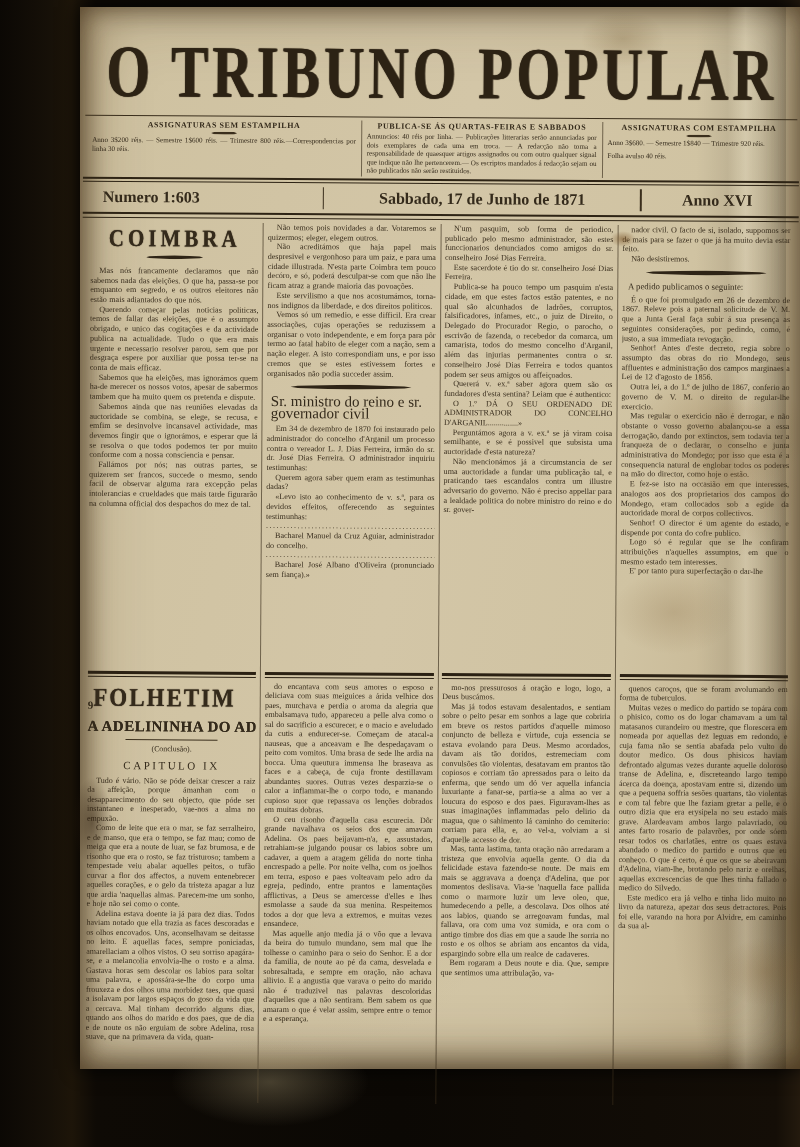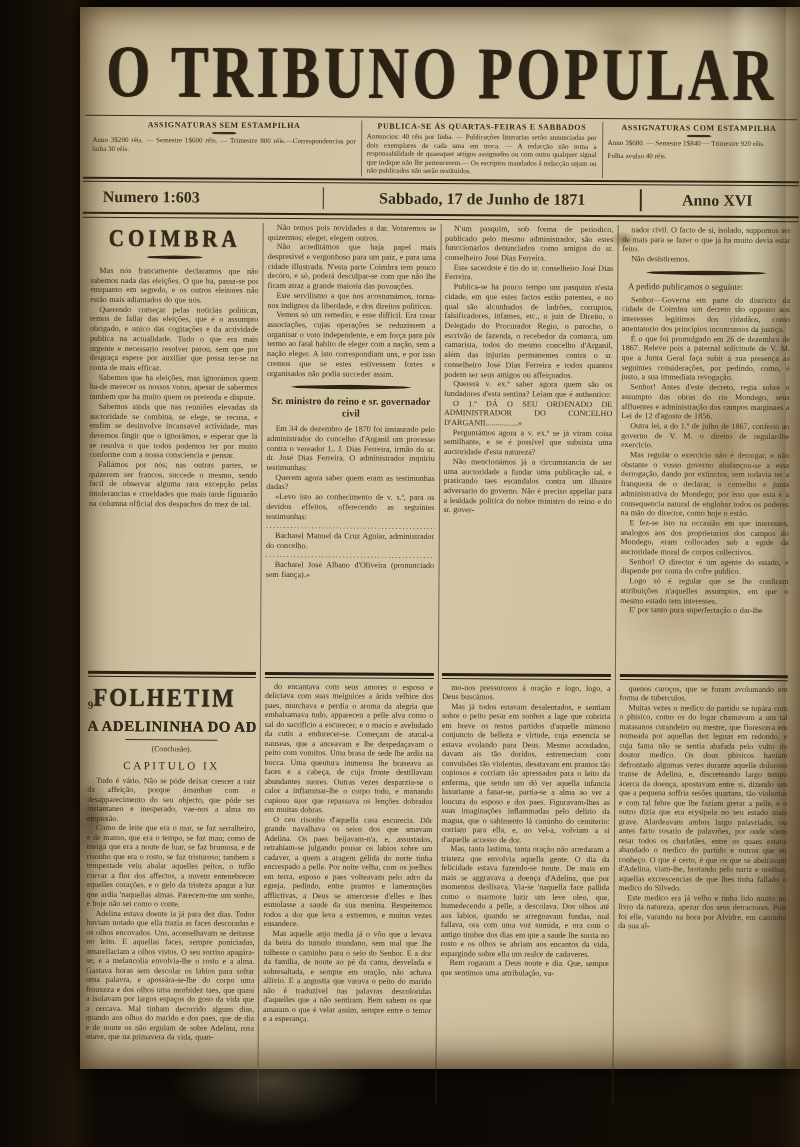--- a/index.html
+++ b/index.html
@@ -53,21 +53,21 @@
   .serial-part{flex:1;overflow:hidden;}
   .sep-heavy{border-top:3px solid #2b2113;border-bottom:1.3px solid #2b2113;height:2px;margin:3px 0 4px;flex:none;}
   p.par{margin:0;text-indent:9px;text-align:justify;font-size:8.1px;line-height:9.7px;
     color:#382d1d;word-spacing:.4px;}
   p.dots{margin:0;font-size:8px;line-height:9.7px;letter-spacing:1.5px;overflow:hidden;white-space:nowrap;color:#382d1d;}
   .h-coimbra{font-size:21px;font-weight:bold;letter-spacing:4px;text-align:center;margin:4px 0 0;
     transform:scaleY(1.15);text-shadow:0 0 1px #2c2214;}
   .taper{height:5px;background:#2e2416;clip-path:polygon(0 50%,6% 28%,50% 0,94% 28%,100% 50%,94% 72%,50% 100%,6% 72%);
     width:72%;margin:6px auto;flex:none;}
   .taper.small{width:34%;height:4px;margin:4px auto 7px;}
-  .h-min{font-weight:bold;font-size:10px;line-height:12px;text-align:center;margin:2px 4px 5px;}
+  .h-min{font-weight:normal;font-size:15px;line-height:12px;margin:2px 4px 5px;}
   .h-pedido{font-size:8.8px;margin:3px 0 4px;text-indent:6px;}
   
   .f-head{display:flex;align-items:flex-end;margin-top:4px;}
   .f-num{font-size:11px;font-weight:bold;width:22px;}
   .f-title{flex:1;text-align:center;font-size:23px;font-weight:bold;letter-spacing:2px;
     transform:scaleY(1.12);text-shadow:0 0 1px #2c2214;margin-right:22px;}
   .f-story{font-size:15px;font-weight:bold;letter-spacing:.5px;text-align:center;margin-top:7px;
     text-shadow:0 0 .5px #2c2214;white-space:nowrap;}
   .f-rule{border-top:1px solid #3a2e1c;width:55%;margin:4px auto;}
   .f-conc{font-size:7.8px;text-align:center;margin:2px 0;}
@@ -208,21 +208,20 @@
 
       <div class="col">
         <div class="main-part">
           <div>
               <p class="par">nador civil. O facto de si, isolado, suppomos ser de mais para se fazer o que já ha muito devia estar feito.</p>
               <p class="par">Não desistiremos.</p>
             </div>
           <div class="taper"></div>
           <p class="h-pedido">A pedido publicamos o seguinte:</p>
           <div>
-              <p class="par">Senhor—Governa em parte do districto da cidade de Coimbra um decreto tão opposto aos interesses legitimos dos cidadãos, como attentatorio dos principios inconcussos da justiça.</p>
               <p class="par">É o que foi promulgado em 26 de dezembro de 1867. Releve pois a paternal solicitude de V. M. que a Junta Geral faça subir á sua presença as seguintes considerações, por pedindo, como, é justo, a sua immediata revogação.</p>
               <p class="par">Senhor! Antes d'este decreto, regia sobre o assumpto das obras do rio Mondego, seus affluentes e administração dos campos marginaes a Lei de 12 d'agosto de 1856.</p>
               <p class="par">Outra lei, a do 1.º de julho de 1867, conferio ao governo de V. M. o direito de regular-lhe exercicio.</p>
               <p class="par">Mas regular o exercicio não é derrogar, e não obstante o vosso governo abalançou-se a essa derrogação, dando por extinctos, sem todavia ter a franqueza de o declarar, o conselho e junta administrativa do Mondego; por isso que esta é a consequencia natural de englobar todos os poderes na mão do director, como hoje o estão.</p>
               <p class="par">E fez-se isto na occasião em que interesses, analogos aos dos proprietarios dos campos do Mondego, eram collocados sob a egide da auctoridade moral de corpos collectivos.</p>
               <p class="par">Senhor! O director é um agente do estado, e dispende por conta do cofre publico.</p>
               <p class="par">Logo só é regular que se lhe confiram attribuições n'aquelles assumptos, em que o mesmo estado tem interesses.</p>
               <p class="par">E' por tanto pura superfectação o dar-lhe</p>
             </div>
         </div>

